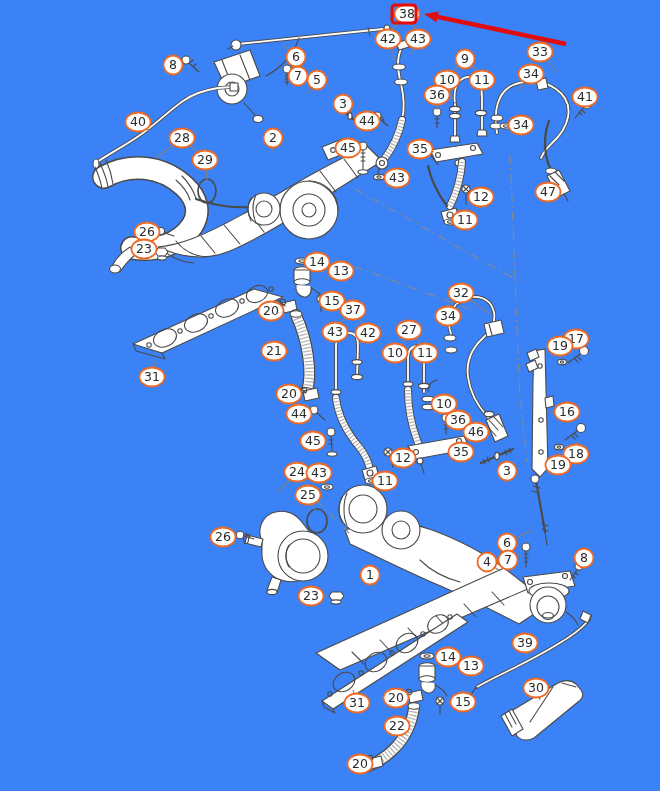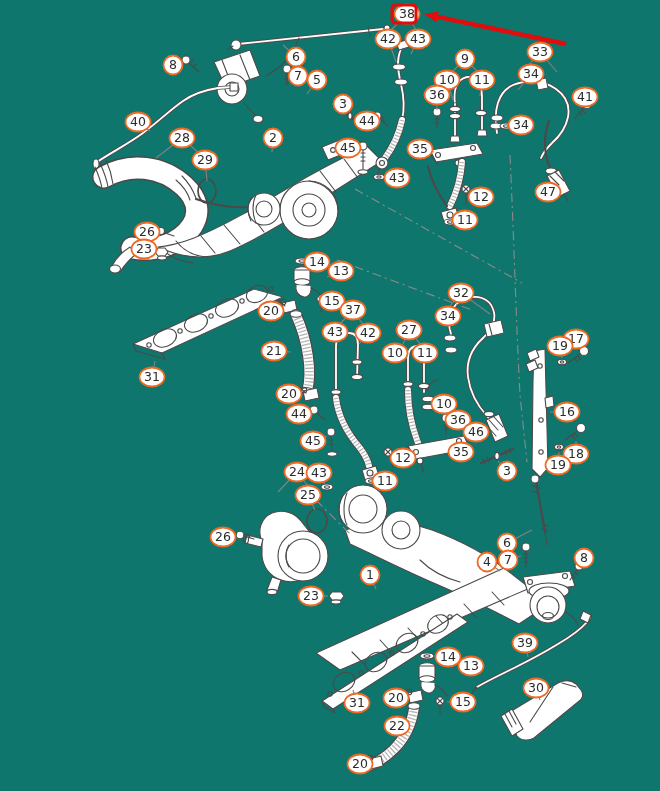--- a/index.html
+++ b/index.html
@@ -1,16 +1,16 @@
 <!DOCTYPE html>
 <html><head>
 <meta charset="utf-8">
 <style>
   html,body{margin:0;padding:0;background:#fff;}
-  .stage{position:relative;width:660px;height:791px;background:#0f766e;font-family:"DejaVu Sans",sans-serif;overflow:hidden;}
+  .stage{position:relative;width:660px;height:791px;background:#3b82f6;font-family:"DejaVu Sans",sans-serif;overflow:hidden;}
   svg{position:absolute;left:0;top:0;}
   .a {fill:none;stroke:#4a4a4a;stroke-width:1.1;stroke-linecap:round;stroke-linejoin:round;}
   .a2{fill:none;stroke:#4a4a4a;stroke-width:2.2;stroke-linecap:round;stroke-linejoin:round;}
   .af{fill:#ffffff;stroke:#4a4a4a;stroke-width:1.1;stroke-linejoin:round;}
   .or{fill:none;stroke:#4a4a4a;stroke-width:1.7;}
   .po{fill:none;stroke:#4a4a4a;stroke-width:3.6;stroke-linecap:round;}
   .pi{fill:none;stroke:#ffffff;stroke-width:1.8;stroke-linecap:round;}
   .to{fill:none;stroke:#4a4a4a;stroke-width:24;stroke-linecap:round;}
   .ti{fill:none;stroke:#ffffff;stroke-width:21;stroke-linecap:round;}
   .ho{fill:none;stroke:#4a4a4a;stroke-width:12;stroke-linecap:round;}

